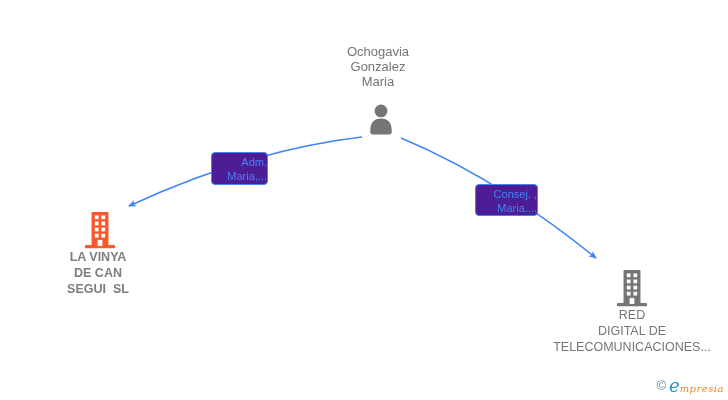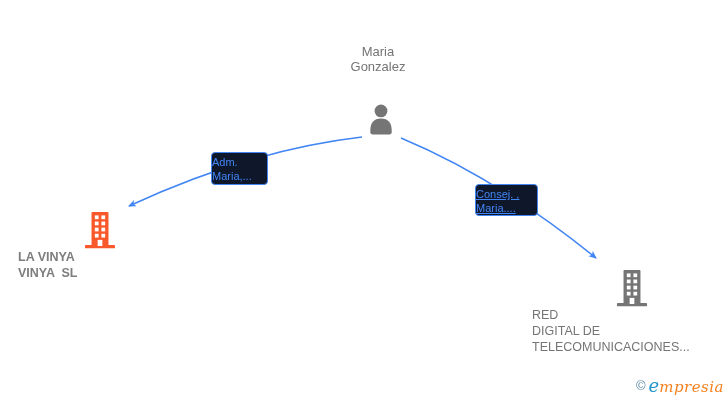--- a/index.html
+++ b/index.html
@@ -41,84 +41,85 @@
 
   .building-icon-wrap { position: absolute; width: 32px; height: 38px; }
   .building-a { left: 84px;  top: 211px; }
   .building-b { left: 616px; top: 269px; }
 
   .company-name {
     position: absolute;
     color: #757575;
     font-size: 12.5px;
     line-height: 16px;
-    text-align: left;
+    text-align: center;
   }
   .company-name-a {
     left: 18px; top: 249px; width: 160px;
     font-weight: bold;
     color: #7d7d7d;
   }
   .company-name-b {
     left: 532px; top: 307px; width: 200px;
   }
 
   .edge-label {
     position: absolute;
-    background: #0f172a;
+    background: #4c1d95;
     border: 1px solid #4285f4;
     border-radius: 4px;
     color: #4285f4;
     font-size: 11px;
     line-height: 14px;
-    text-align: left;
+    text-align: right;
     padding-top: 2px;
     cursor: pointer;
   }
   .edge-label span { display: block; white-space: pre; }
   .edge-label-a { left: 211px; top: 152px; width: 57px; height: 33px; }
-  .edge-label-b { left: 475px; top: 184px; width: 63px; height: 32px; text-decoration: underline; }
+  .edge-label-b { left: 475px; top: 184px; width: 63px; height: 32px; }
 
   .watermark {
     position: absolute;
     right: 4px; bottom: 4px;
     font-family: "DejaVu Serif", serif;
     font-style: italic;
     white-space: nowrap;
     cursor: pointer;
   }
   .watermark .wm-copy {
     font-family: "Liberation Sans", sans-serif;
     font-style: normal;
     font-size: 13px;
     color: #5b87a0;
     vertical-align: 2px;
     margin-right: 3px;
   }
   .watermark .wm-e    { font-size: 18px; color: #2196c9; }
-  .watermark .wm-rest { font-size: 15px; color: #f58220; letter-spacing: 0.5px; }
+  .watermark .wm-rest { font-size: 10px; color: #f58220; letter-spacing: 0.5px; }
 </style>
 </head>
 <body>
 
 <div class="canvas">
 
   <svg class="edges-layer" width="728" height="400" viewBox="0 0 728 400">
     <defs>
       <marker id="arrowhead" markerWidth="9" markerHeight="8" refX="7" refY="3.5" orient="auto" markerUnits="userSpaceOnUse">
         <path d="M0,0 L8,3.5 L0,7 L2,3.5 Z" fill="#4285f4"></path>
       </marker>
     </defs>
     <path d="M362,137 Q250,150 129,206" fill="none" stroke="#4285f4" stroke-width="1.5" marker-end="url(#arrowhead)"></path>
     <path d="M401,138 Q497,178 596,258" fill="none" stroke="#4285f4" stroke-width="1.5" marker-end="url(#arrowhead)"></path>
   </svg>
 
   <div class="node person-name">
+    <span>Ochogavia</span>
+    <span>Gonzalez</span>
     <span>Maria</span>
-    <span>Gonzalez</span>
   </div>
 
   <div class="person-icon-wrap">
     <svg width="26" height="31" viewBox="0 0 24 29">
       <circle cx="12" cy="6.5" r="6" fill="#757575"></circle>
       <path d="M12 13.5 C5 13.5 2 18 2 24.5 L2 26.5 Q2 28.5 4 28.5 L20 28.5 Q22 28.5 22 26.5 L22 24.5 C22 18 19 13.5 12 13.5 Z" fill="#757575"></path>
     </svg>
   </div>
 
   <div class="edge-label edge-label-a">
@@ -144,21 +145,22 @@
           <rect x="18.5" y="17.5" width="4" height="4"></rect>
         <rect x="11.5" y="24" width="4" height="4"></rect>
           <rect x="18.5" y="24" width="4" height="4"></rect>
         <rect x="14.5" y="30.5" width="5" height="6.5"></rect>
       </g>
     </svg>
   </div>
 
   <div class="node company-name company-name-a">
     <span>LA VINYA</span>
-    <span>VINYA  SL</span>
+    <span>DE CAN</span>
+    <span>SEGUI  SL</span>
   </div>
 
   <div class="building-icon-wrap building-b">
     <svg width="32" height="38" viewBox="0 0 34 40">
       <rect x="1" y="36" width="32" height="3.5" rx="1" fill="#757575"></rect>
       <rect x="8" y="1" width="18" height="36" rx="1" fill="#757575"></rect>
       <g fill="#ffffff">
         <rect x="11.5" y="4.5" width="4" height="4"></rect>
           <rect x="18.5" y="4.5" width="4" height="4"></rect>
         <rect x="11.5" y="11" width="4" height="4"></rect>

